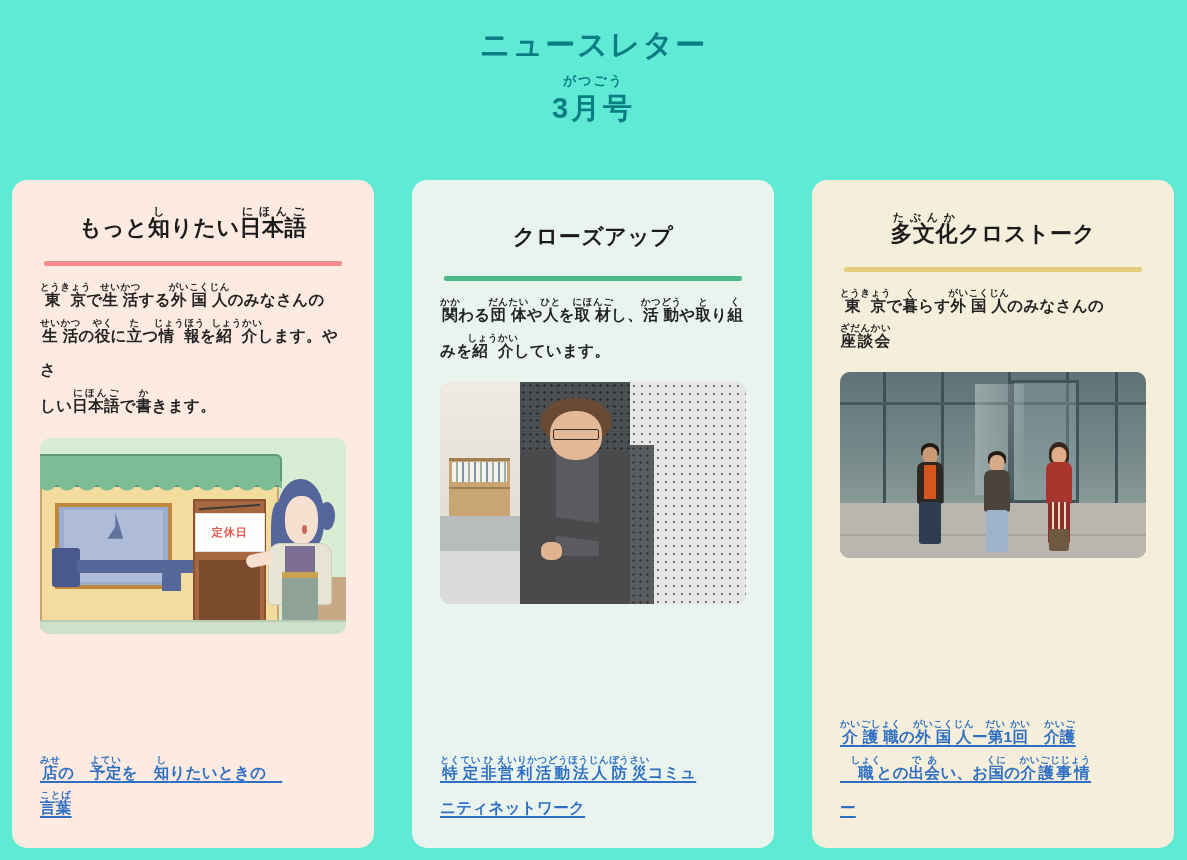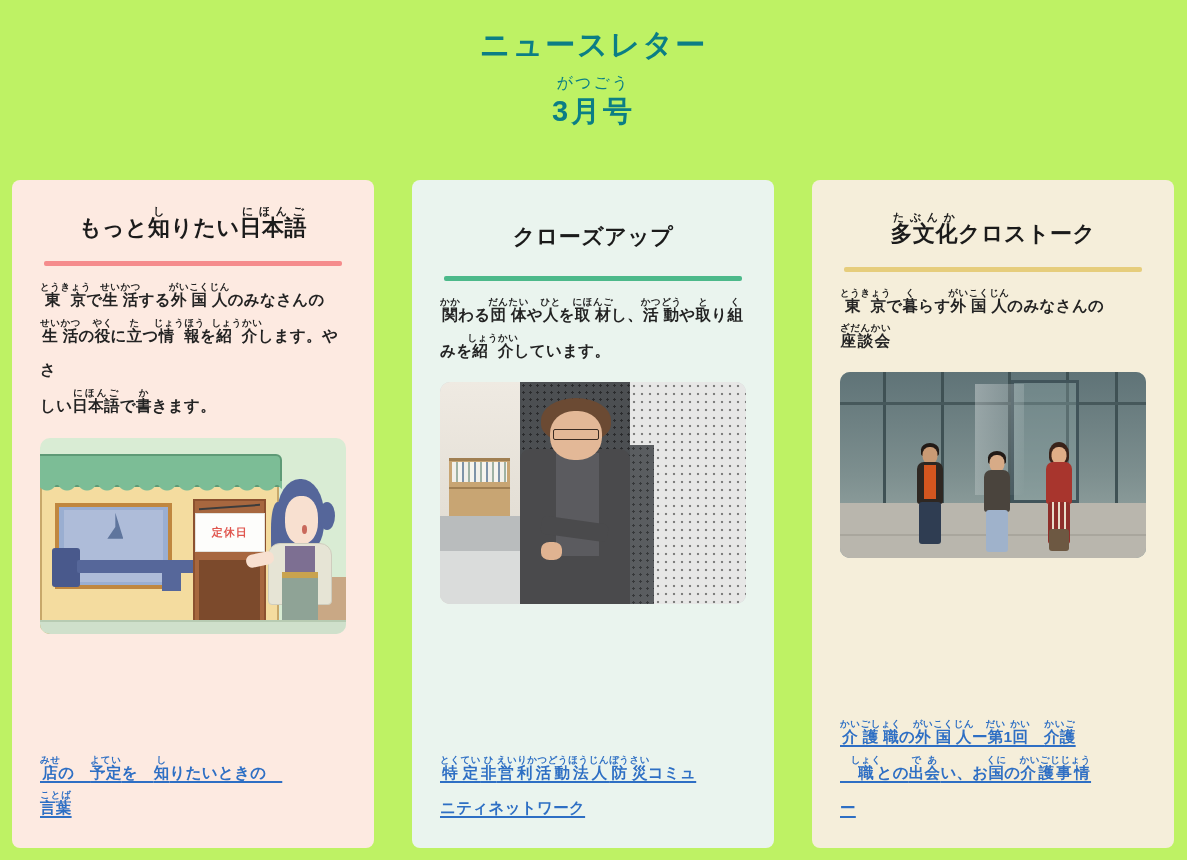--- a/index.html
+++ b/index.html
@@ -9,21 +9,21 @@
     height: 860px;
     background: #ffffff;
     font-family: "Liberation Sans", "DejaVu Sans", sans-serif;
     overflow: hidden;
   }
 
   .page {
     width: 1187px;
     height: 860px;
     position: relative;
-    background: #bef264;
+    background: #5eead4;
   }
 
   
   .masthead {
     text-align: center;
     padding-top: 26px;
   }
   .masthead-title {
     color: #0b7e85;
     font-size: 30px;
@@ -32,22 +32,22 @@
     line-height: 1.25;
   }
   .masthead-issue-wrap {
     margin-top: 10px;
     display: inline-block;
     text-align: center;
   }
   .masthead-ruby {
     display: block;
     color: #0b7e85;
-    font-size: 16px;
-    font-weight: 400;
+    font-size: 13px;
+    font-weight: 700;
     letter-spacing: 2px;
     line-height: 1.1;
   }
   .masthead-issue {
     display: block;
     color: #0b7e85;
     font-size: 29px;
     font-weight: 700;
     letter-spacing: 3px;
     line-height: 1.25;
@@ -60,21 +60,21 @@
     top: 180px;
     left: 12px;
     width: 1163px;
     display: flex;
     gap: 38px;
   }
 
   .card {
     width: 362px;
     min-height: 668px;
-    border-radius: 8px;
+    border-radius: 15px;
     padding: 26px 24px 22px 24px;
     display: flex;
     flex-direction: column;
   }
   .card--lang   { background: #fdeae1; }
   .card--close  { background: #eaf4ee; }
   .card--cross  { background: #f5eeda; }
 
   
   .card-title {

